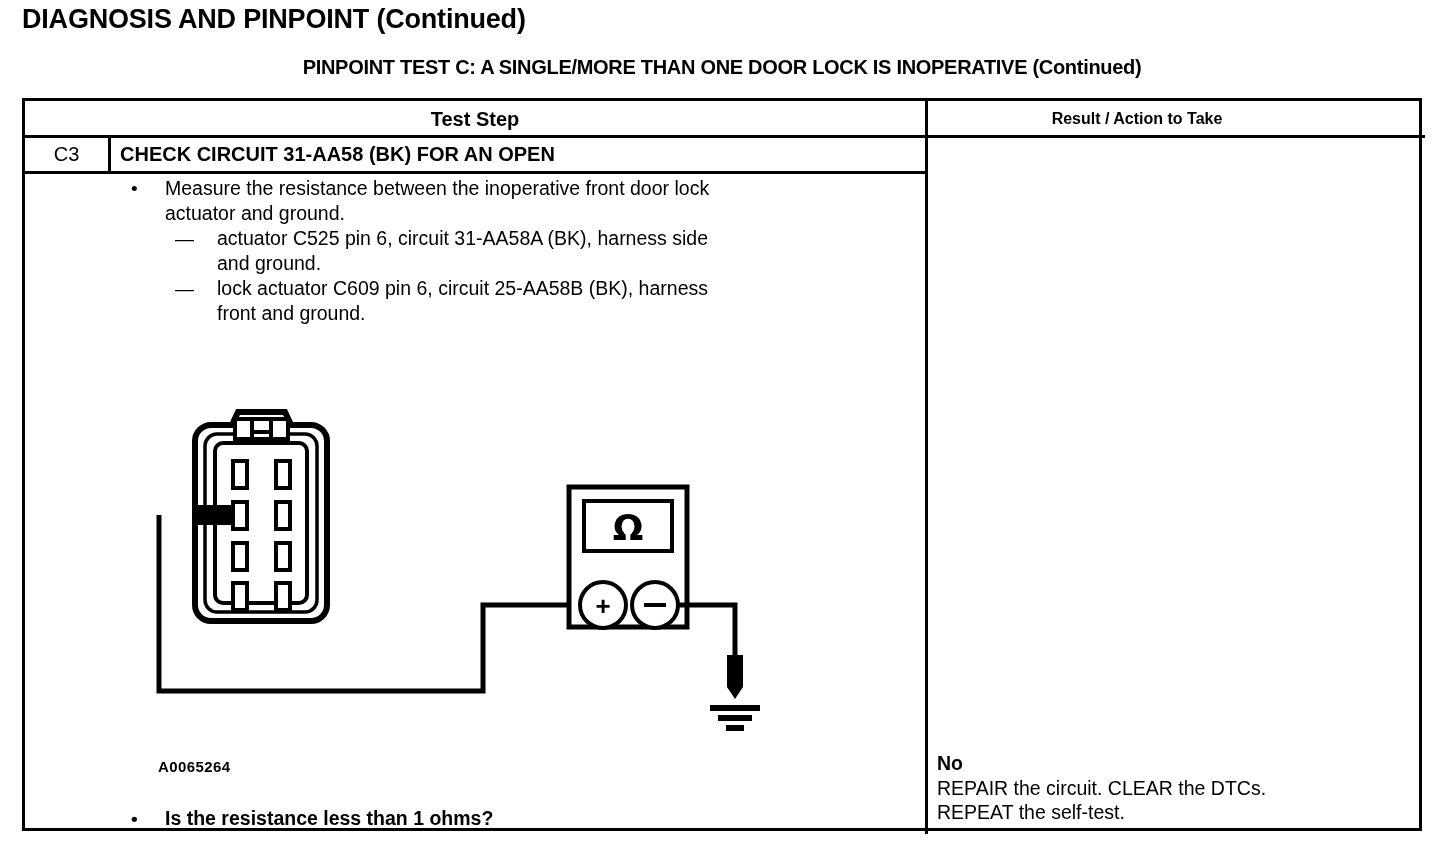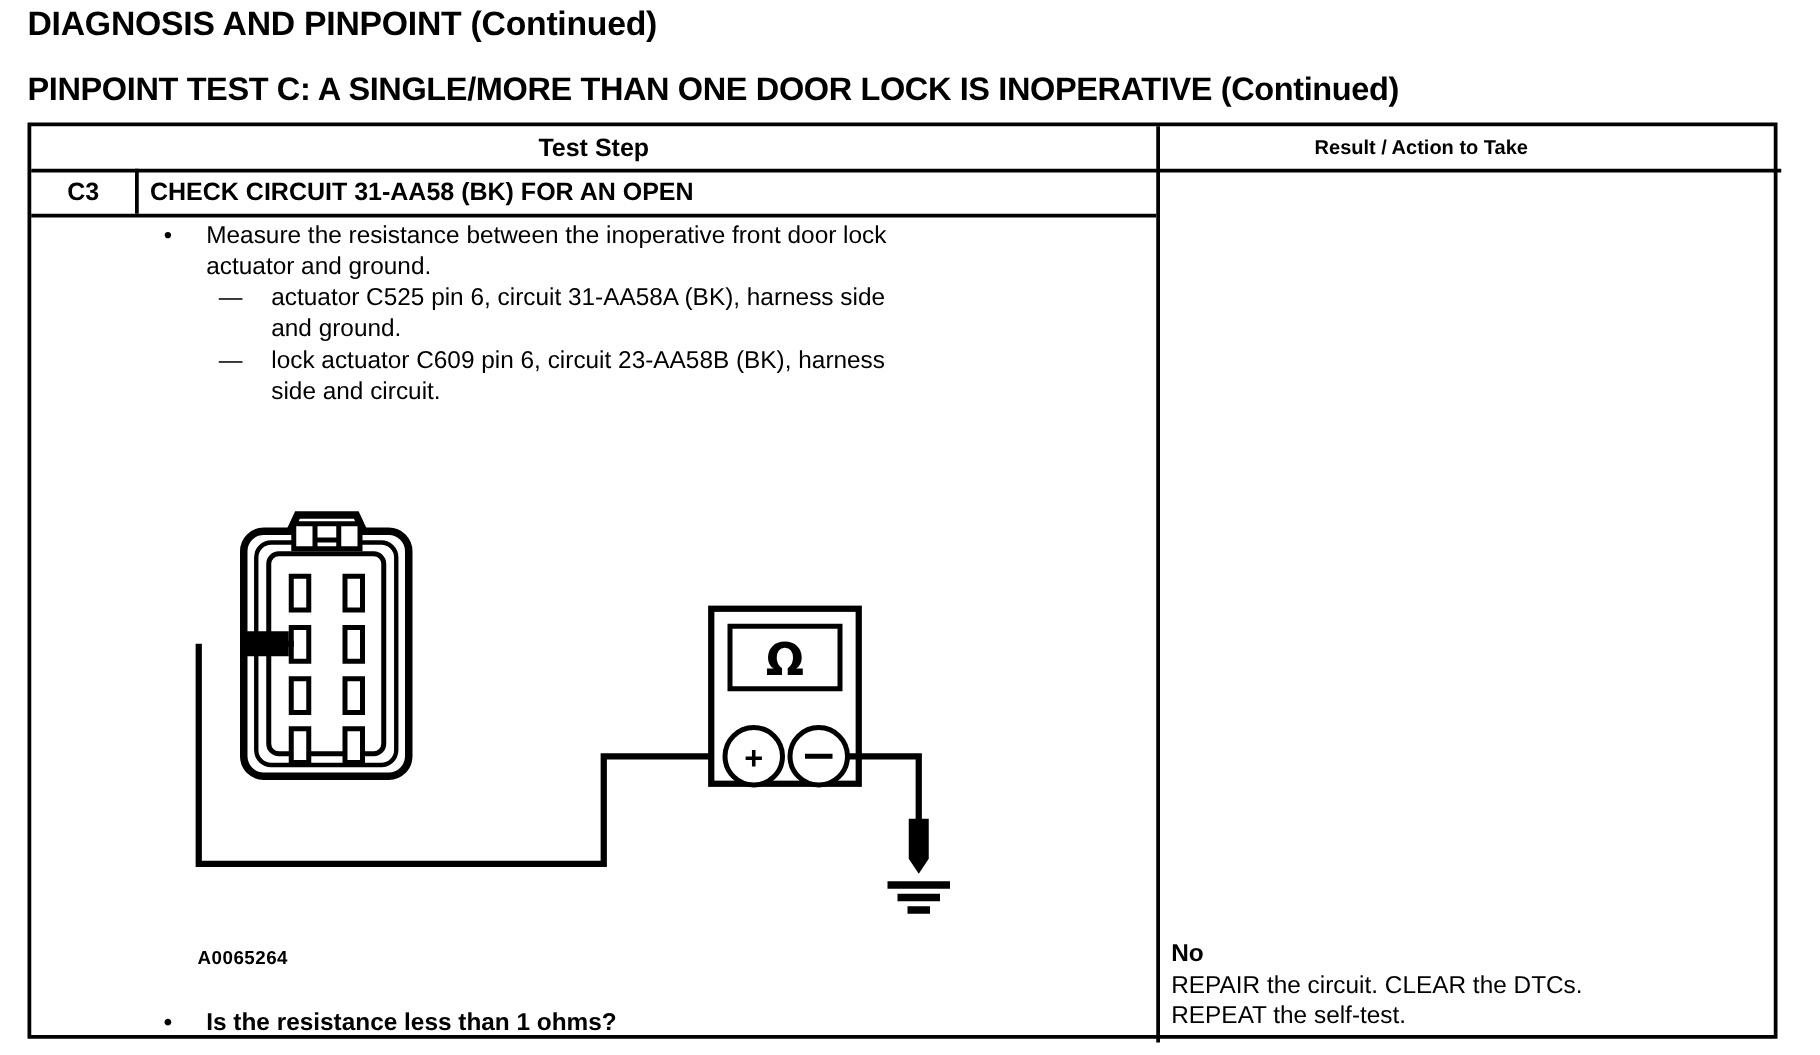--- a/index.html
+++ b/index.html
@@ -24,21 +24,22 @@
     font-size: 27px;
     font-weight: bold;
     letter-spacing: -0.2px;
     white-space: nowrap;
   }
   .pinpoint-title {
     position: absolute;
     left: 22px;
     top: 56px;
     width: 1400px;
-    font-size: 26px;
+    text-align: center;
+    font-size: 20px;
     font-weight: bold;
     letter-spacing: -0.3px;
     white-space: nowrap;
   }
 
   
   .table-frame {
     position: absolute;
     left: 22px;
     top: 98px;
@@ -105,21 +106,21 @@
     line-height: 32px;
   }
 
   .c3-id {
     position: absolute;
     left: 0;
     top: 36px;
     width: 83px;
     text-align: center;
     font-size: 20px;
-    font-weight: bold;
+    font-weight: normal;
     line-height: 34px;
   }
   .c3-heading {
     position: absolute;
     left: 95px;
     top: 36px;
     font-size: 20px;
     font-weight: bold;
     line-height: 34px;
     white-space: nowrap;
@@ -241,22 +242,22 @@
     </div>
 
     <div class="dash-row">
       <span class="marker">—</span>
       <span class="instr-text">actuator C525 pin 6, circuit 31-AA58A (BK), harness side</span>
       <span class="instr-text">and ground.</span>
     </div>
 
     <div class="dash-row">
       <span class="marker">—</span>
-      <span class="instr-text">lock actuator C609 pin 6, circuit 23-AA58B (BK), harness</span>
-      <span class="instr-text">side and circuit.</span>
+      <span class="instr-text">lock actuator C609 pin 6, circuit 25-AA58B (BK), harness</span>
+      <span class="instr-text">front and ground.</span>
     </div>
   </div>
 
   <div class="figure">
     <svg width="700" height="340" viewBox="0 0 700 340">
 
       <g fill="none" stroke="#000">
 
         <rect x="60" y="24" width="132" height="196" rx="16" ry="16" stroke-width="6"></rect>
 

